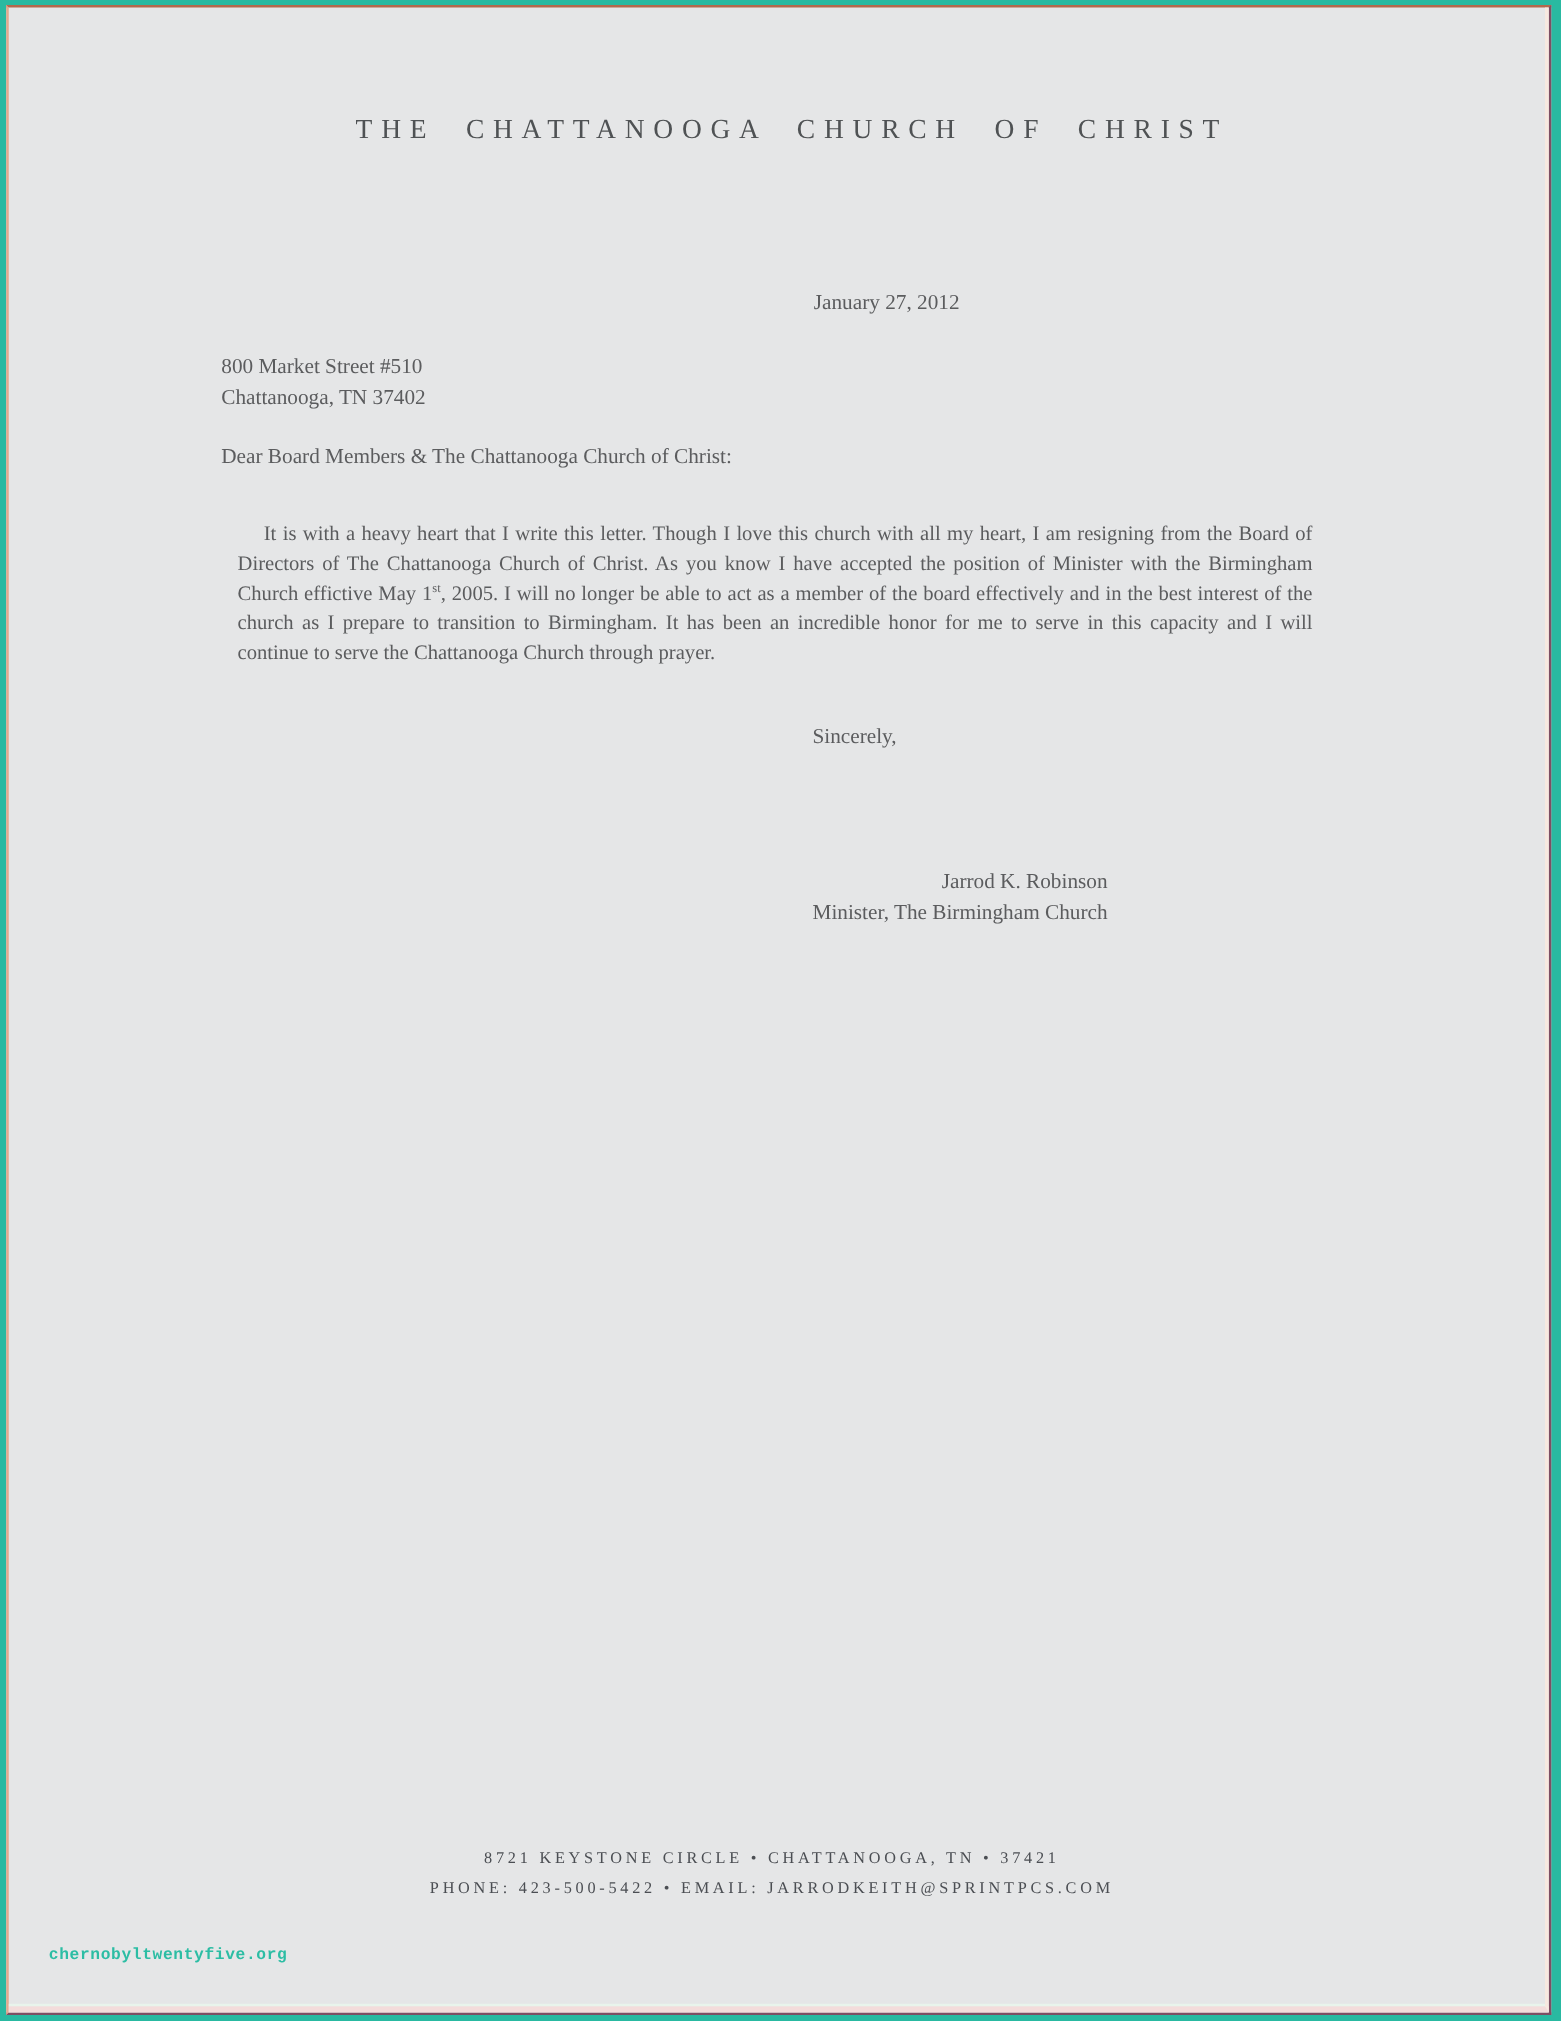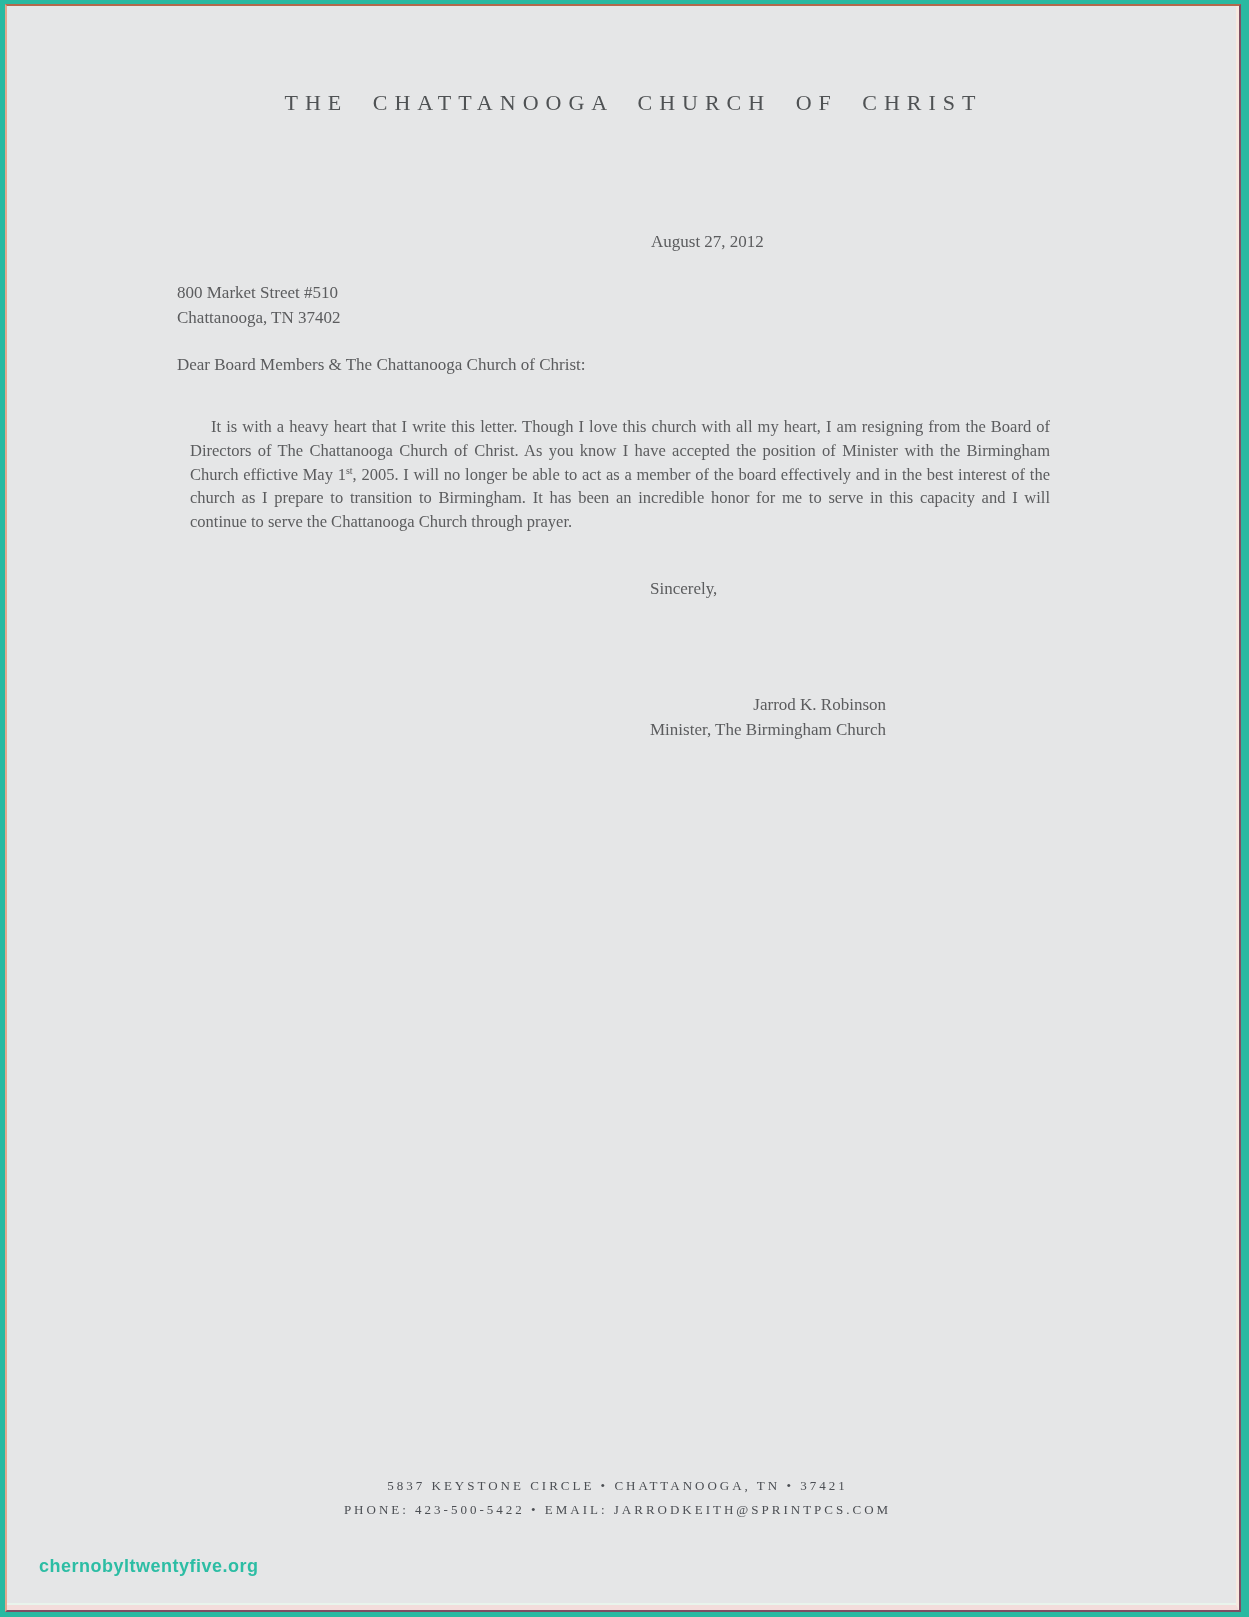--- a/index.html
+++ b/index.html
@@ -72,51 +72,51 @@
     left: 0; right: 14px;
     text-align: center;
     font-size: 13px;
     letter-spacing: 3px;
     color: #4b4e53;
   }
   .footer-line-1 { top: 1478px; }
   .footer-line-2 { top: 1502px; }
   .watermark {
     top: 1556px; left: 39px;
-    font-family: Liberation Sans, sans-serif;
+    font-family: Liberation Mono, monospace;
     font-weight: bold;
-    font-size: 18px;
+    font-size: 13px;
     letter-spacing: 0.5px;
     color: #2cbda4;
   }
 </style>
 </head>
 <body>
 
 <div class="frame frame-teal"></div>
 <div class="frame frame-accent"></div>
 <div class="frame frame-pink"></div>
 <div class="frame frame-green-line"></div>
 
 <div class="abs letterhead-title">THE CHATTANOOGA CHURCH OF CHRIST</div>
 
-<div class="abs date-line">August 27, 2012</div>
+<div class="abs date-line">January 27, 2012</div>
 
 <div class="abs address-block">
   <div>800 Market Street #510</div>
   <div>Chattanooga, TN 37402</div>
 </div>
 
 <div class="abs salutation">Dear Board Members &amp; The Chattanooga Church of Christ:</div>
 
 <p class="abs body-paragraph"><span>It is with a heavy heart that I write this letter. Though I love this church with all my heart, I am resigning from the Board of Directors of The Chattanooga Church of Christ. As you know I have accepted the position of Minister with the Birmingham Church effictive May 1</span><sup>st</sup><span>, 2005. I will no longer be able to act as a member of the board effectively and in the best interest of the church as I prepare to transition to Birmingham. It has been an incredible honor for me to serve in this capacity and I will continue to serve the Chattanooga Church through prayer.</span></p>
 
 <div class="abs closing">Sincerely,</div>
 
 <div class="abs signature-block">
   <div>Jarrod K. Robinson</div>
   <div>Minister, The Birmingham Church</div>
 </div>
 
-<div class="abs footer-line footer-line-1">5837 KEYSTONE CIRCLE • CHATTANOOGA, TN • 37421</div>
+<div class="abs footer-line footer-line-1">8721 KEYSTONE CIRCLE • CHATTANOOGA, TN • 37421</div>
 <div class="abs footer-line footer-line-2">PHONE: 423-500-5422 • EMAIL: JARRODKEITH@SPRINTPCS.COM</div>
 
 <div class="abs watermark">chernobyltwentyfive.org</div>
 
 </body></html>

